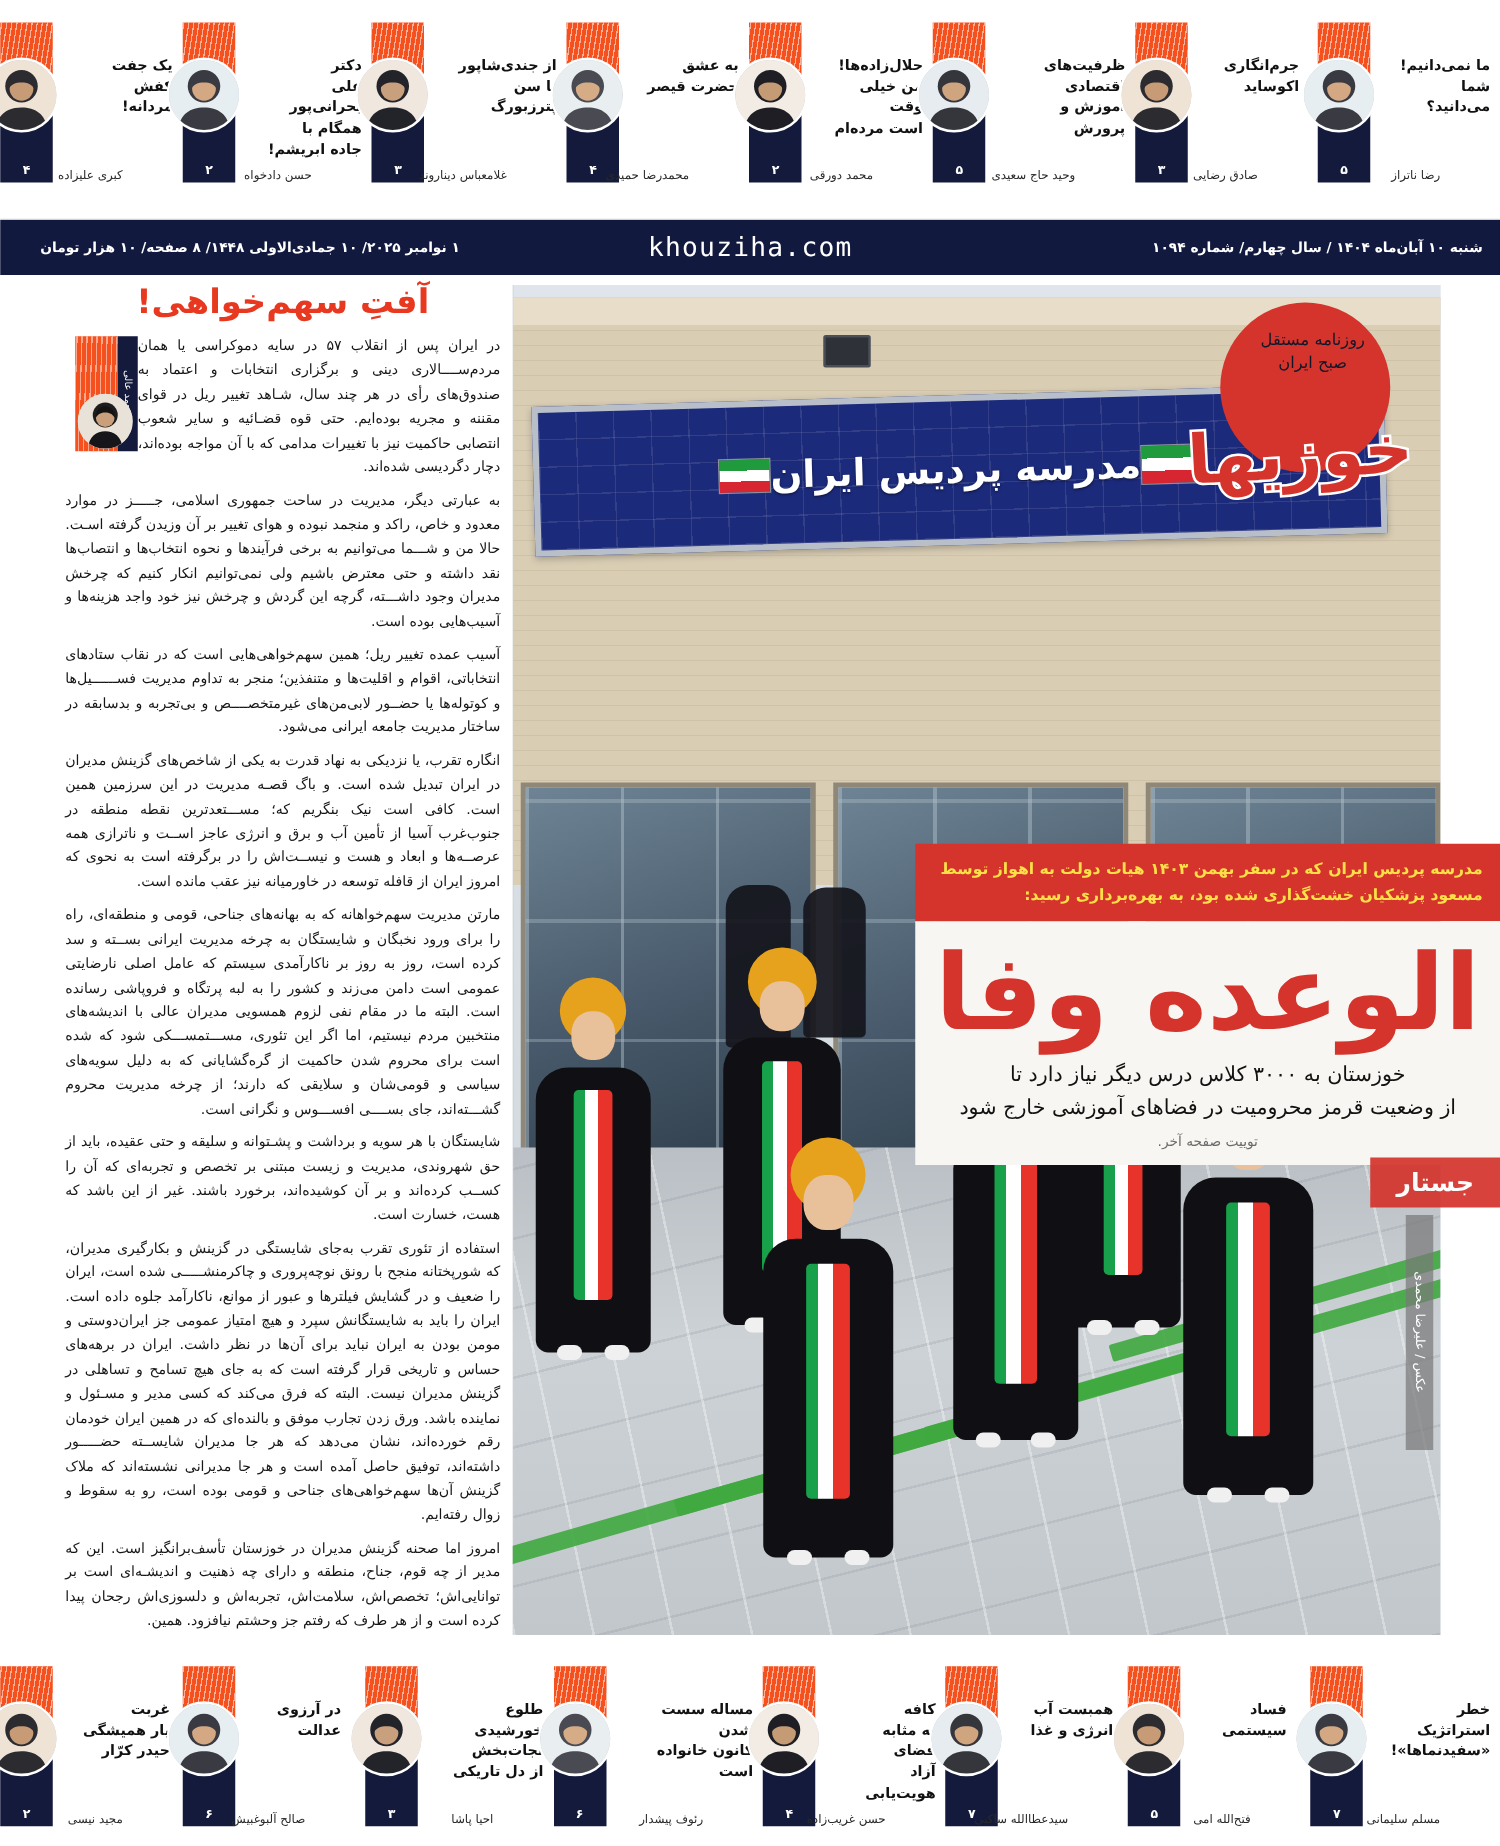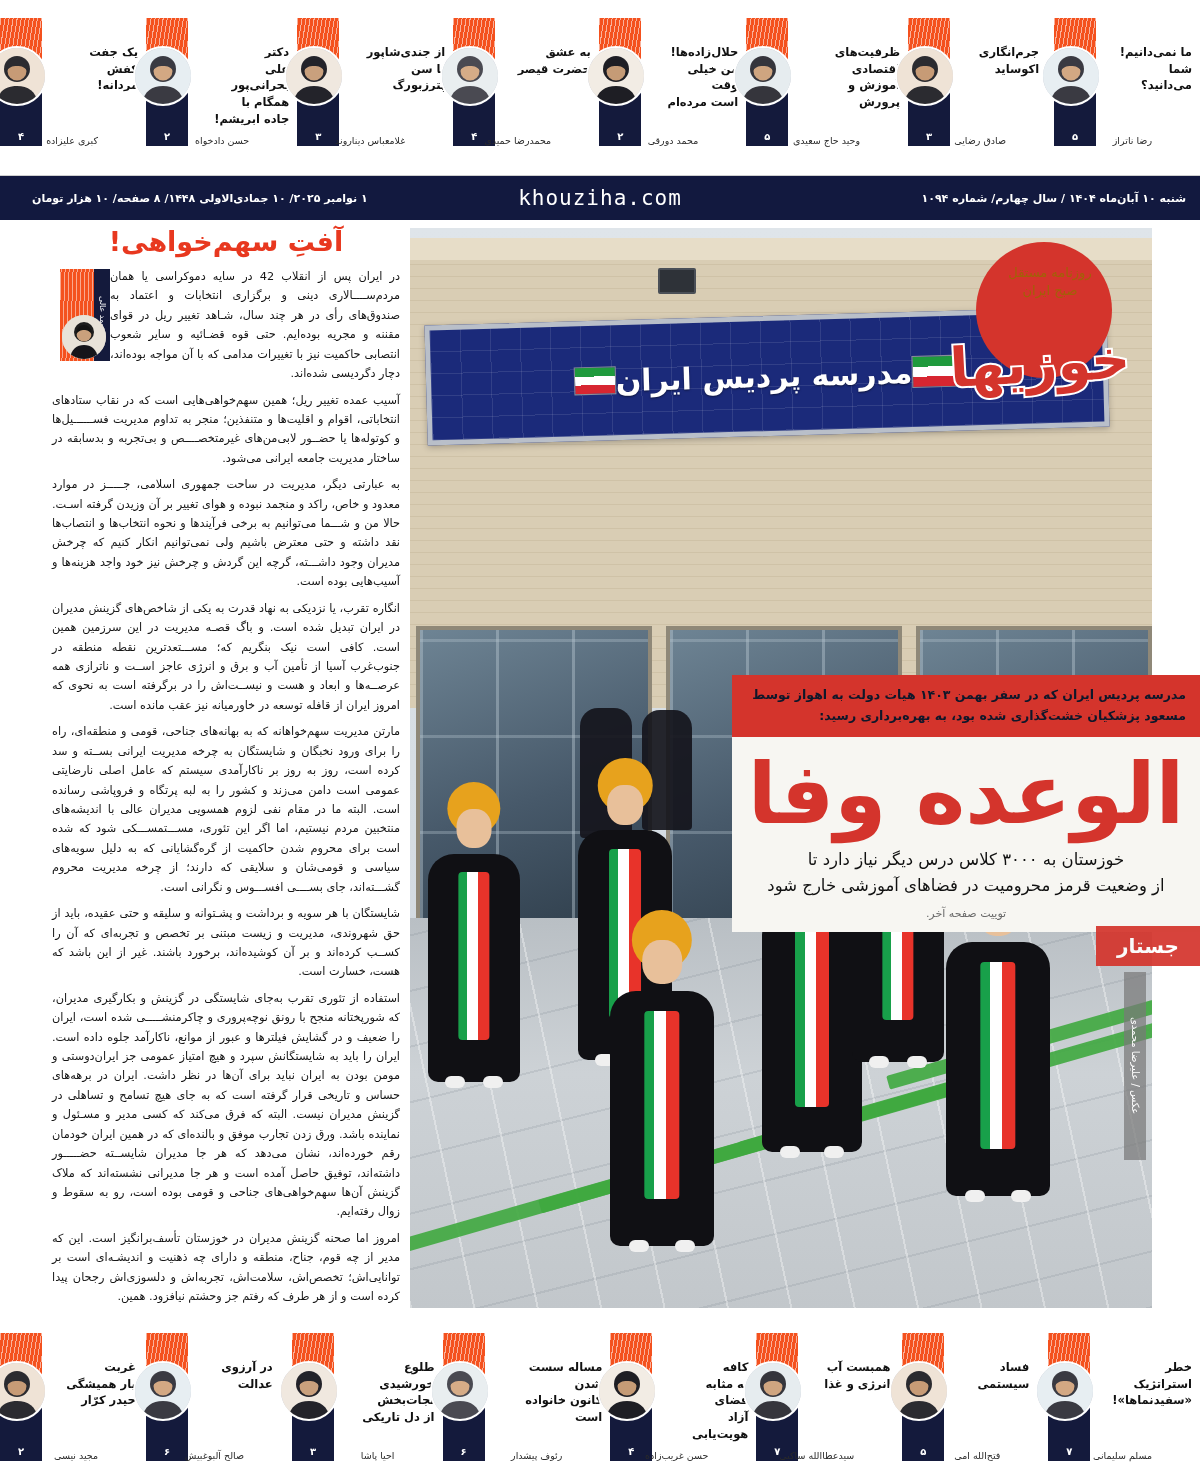--- a/index.html
+++ b/index.html
@@ -268,38 +268,38 @@
   .logo{
     position:absolute;right:78px;top:16px;width:164px;height:170px;
     z-index:6;
   }
   .logo .disc{
     position:absolute;left:18px;top:6px;width:136px;height:136px;
     border-radius:50%;background:#d4342c;
   }
   .logo .tag{
     position:absolute;left:46px;top:28px;width:92px;
-    color:#a16207;font-size:13px;line-height:1.42;text-align:center;
+    color:#0f172a;font-size:13px;line-height:1.42;text-align:center;
     direction:rtl;
   }
   .logo .wordmark{
     position:absolute;left:-4px;top:92px;width:176px;height:72px;
     color:#d4342c;font-size:54px;font-weight:bold;
     direction:rtl;text-align:center;line-height:72px;
     -webkit-text-stroke:4px #ffffff;
     paint-order:stroke fill;
     transform:rotate(-3deg);
   }
 
   
   .headline{
     position:absolute;right:0px;top:455px;width:468px;z-index:5;
   }
   .kicker{
-    background:#d4342c;color:#0f172a;direction:rtl;text-align:right;
+    background:#d4342c;color:#fde047;direction:rtl;text-align:right;
     font-size:12.5px;line-height:1.7;font-weight:bold;
     padding:9px 14px 10px 14px;
   }
   .hl-body{
     background:#f7f6f2;padding:8px 14px 12px 14px;text-align:center;
   }
   .hl-main{
     color:#d4342c;font-size:84px;font-weight:bold;direction:rtl;
     line-height:1.12;letter-spacing:-2px;margin:2px 0 6px 0;
   }
@@ -522,23 +522,23 @@
             <rect width="44" height="44" fill="#e8e2d8"></rect>
             <circle cx="22" cy="17" r="10" fill="#1d1d1d"></circle>
             <circle cx="22" cy="19" r="7.5" fill="#caa07c"></circle>
             <path d="M8 44c1-10 7-14 14-14s13 4 14 14z" fill="#15151a"></path>
             <path d="M14 20c0-7 4-10 8-10s8 3 8 10c-2-4-5-5-8-5s-6 1-8 5z" fill="#131313"></path>
           </svg>
         </div>
       </div>
 
       <div id="ed-paras">
-          <p class="ed-p">در ایران پس از انقلاب 42 در سایه دموکراسی یا همان مردم‌ســــالاری دینی و برگزاری انتخابات و اعتماد به صندوق‌های رأی در هر چند سال، شـاهد تغییر ریل در قوای مقننه و مجریه بوده‌ایم. حتی قوه قضـائیه و سایر شعوب انتصابی حاکمیت نیز با تغییرات مدامی که با آن مواجه بوده‌اند، دچار دگردیسی شده‌اند.</p>
+          <p class="ed-p">در ایران پس از انقلاب ۵۷ در سایه دموکراسی یا همان مردم‌ســــالاری دینی و برگزاری انتخابات و اعتماد به صندوق‌های رأی در هر چند سال، شـاهد تغییر ریل در قوای مقننه و مجریه بوده‌ایم. حتی قوه قضـائیه و سایر شعوب انتصابی حاکمیت نیز با تغییرات مدامی که با آن مواجه بوده‌اند، دچار دگردیسی شده‌اند.</p>
+          <p class="ed-p">به عبارتی دیگر، مدیریت در ساحت جمهوری اسلامی، جـــــز در موارد معدود و خاص، راکد و منجمد نبوده و هوای تغییر بر آن وزیدن گرفته اسـت. حالا من و شـــما می‌توانیم به برخی فرآیندها و نحوه انتخاب‌ها و انتصاب‌ها نقد داشته و حتی معترض باشیم ولی نمی‌توانیم انکار کنیم که چرخش مدیران وجود داشـــته، گرچه این گردش و چرخش نیز خود واجد هزینه‌ها و آسیب‌هایی بوده است.</p>
           <p class="ed-p">آسیب عمده تغییر ریل؛ همین سهم‌خواهی‌هایی است که در نقاب ستادهای انتخاباتی، اقوام و اقلیت‌ها و متنفذین؛ منجر به تداوم مدیریت فســــــیل‌ها و کوتوله‌ها یا حضــور لابی‌من‌های غیرمتخصــــص و بی‌تجربه و بدسابقه در ساختار مدیریت جامعه ایرانی می‌شود.</p>
-          <p class="ed-p">به عبارتی دیگر، مدیریت در ساحت جمهوری اسلامی، جـــــز در موارد معدود و خاص، راکد و منجمد نبوده و هوای تغییر بر آن وزیدن گرفته اسـت. حالا من و شـــما می‌توانیم به برخی فرآیندها و نحوه انتخاب‌ها و انتصاب‌ها نقد داشته و حتی معترض باشیم ولی نمی‌توانیم انکار کنیم که چرخش مدیران وجود داشـــته، گرچه این گردش و چرخش نیز خود واجد هزینه‌ها و آسیب‌هایی بوده است.</p>
           <p class="ed-p">انگاره تقرب، یا نزدیکی به نهاد قدرت به یکی از شاخص‌های گزینش مدیران در ایران تبدیل شده است. و باگ قصـه مدیریت در این سرزمین همین است. کافی است نیک بنگریم که؛ مســـتعدترین نقطه منطقه در جنوب‌غرب آسیا از تأمین آب و برق و انرژی عاجز اســت و ناتراز‌ی همه عرصــه‌ها و ابعاد و هست و نیســت‌اش را در برگرفته است به نحوی که امروز ایران از قافله توسعه در خاورمیانه نیز عقب مانده است.</p>
           <p class="ed-p">مارتن مدیریت سهم‌خواهانه که به بهانه‌های جناحی، قومی و منطقه‌ای، راه را برای ورود نخبگان و شایستگان به چرخه مدیریت ایرانی بســته و سد کرده است، روز به روز بر ناکارآمدی سیستم که عامل اصلی نارضایتی عمومی است دامن می‌زند و کشور را به لبه پرتگاه  و فروپاشی رسانده است. البته ما در مقام نفی لزوم همسویی مدیران عالی با اندیشه‌های منتخبین مردم نیستیم، اما اگر این تئوری، مســـتمســـکی شود که شده است برای محروم شدن حاکمیت از گره‌گشایانی که به دلیل سویه‌های سیاسی و قومی‌شان و سلایقی که دارند؛ از چرخه مدیریت محروم گشـــته‌اند، جای بســــی افســـوس و نگرانی است.</p>
           <p class="ed-p">شایستگان با هر سویه و برداشت و پشـتوانه و سلیقه و حتی عقیده، باید از حق شهروندی، مدیریت و زیست مبتنی بر تخصص و تجربه‌ای که آن را کســب کرده‌اند و بر آن کوشیده‌اند، برخورد باشند. غیر از این باشد که هست، خسارت است.</p>
           <p class="ed-p">استفاده از تئوری تقرب به‌جای شایستگی در گزینش و بکارگیری مدیران، که شورپختانه منجح با رونق نوچه‌پروری و چاکرمنشـــــی شده است، ایران را ضعیف و در گشایش فیلترها و عبور از موانع، ناکارآمد جلوه داده است. ایران را باید به شایستگانش سپرد و هیچ امتیاز عمومی جز ایران‌دوستی و مومن بودن به ایران نباید برای آن‌ها در نظر داشت. ایران در برهه‌های حساس و تاریخی قرار گرفته است که به جای هیچ تسامح و تساهلی در گزینش مدیران نیست. البته که فرق می‌کند که کسی مدیر و مسـئول و نماینده باشد. ورق زدن تجارب موفق و بالنده‌ای که در همین ایران خودمان رقم خورده‌اند، نشان می‌دهد که هر جا مدیران شایســته حضـــــور داشته‌اند، توفیق حاصل آمده است و هر جا مدیرانی نشسته‌اند که ملاک گزینش آن‌ها سهم‌خواهی‌های جناحی و قومی بوده است، رو به سقوط و زوال رفته‌ایم.</p>
           <p class="ed-p">امروز اما صحنه گزینش مدیران در خوزستان تأسف‌برانگیز است. این که مدیر از چه قوم، جناح، منطقه و دارای چه ذهنیت و اندیشـه‌ای است بر توانایی‌اش؛ تخصص‌اش، سلامت‌اش، تجربه‌اش و دلسوزی‌اش رجحان پیدا کرده است و از هر طرف که رفتم جز وحشتم نیافزود. همین.</p>
         </div>
     </div>
 
     <div class="hero">
       <div class="sky"></div>

